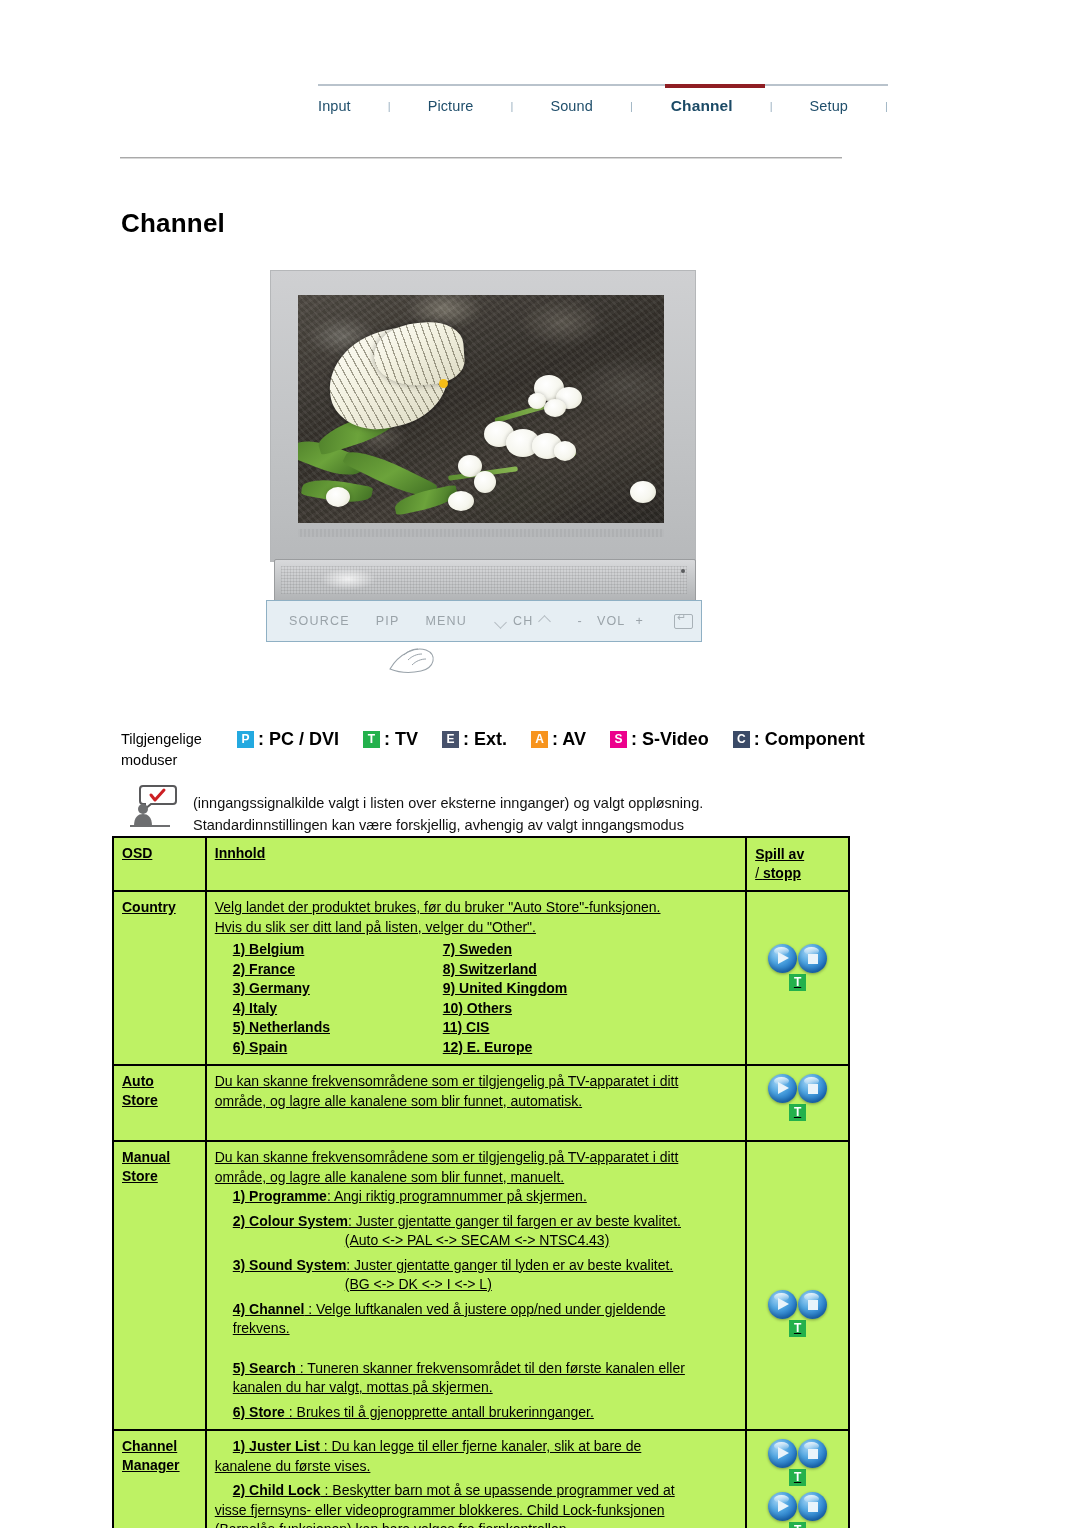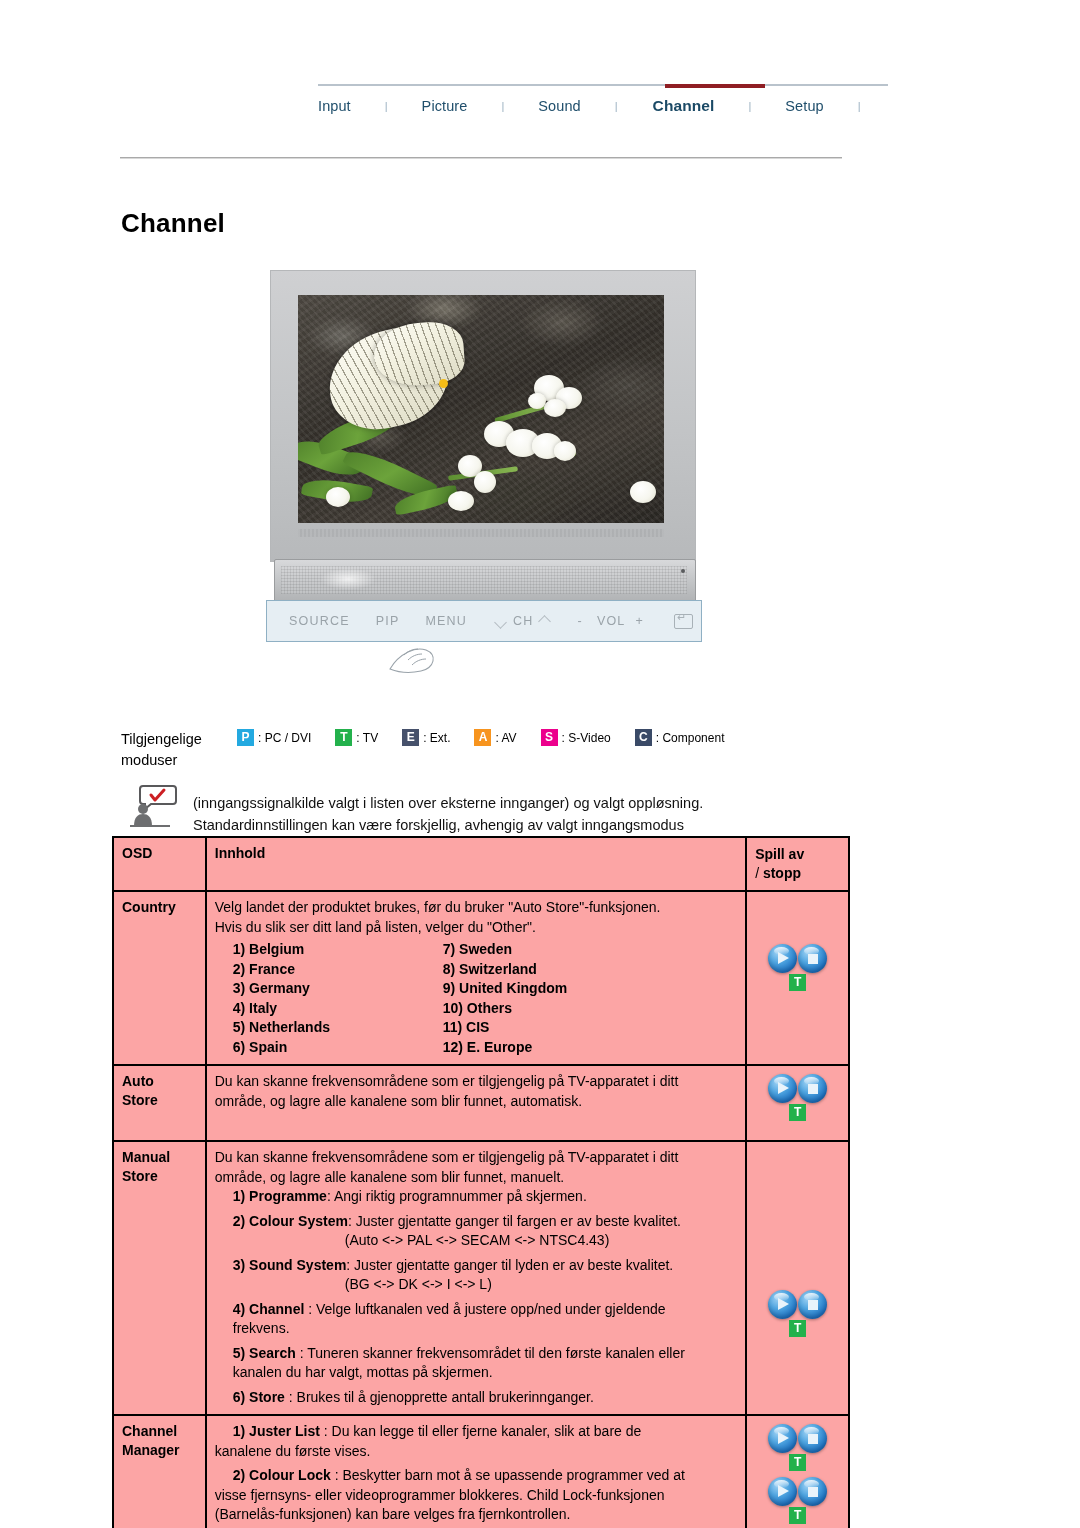--- a/index.html
+++ b/index.html
@@ -41,20 +41,21 @@
     background: #8f1d23;
   }
   .tabrow {
     position: absolute;
     left: 0;
     top: 8px;
     width: 570px;
     height: 28px;
     display: flex;
     align-items: center;
+    justify-content: space-between;
   }
   .tabitem {
     font-size: 14.5px;
     color: #1f4e6b;
     font-weight: normal;
     letter-spacing: .1px;
     white-space: nowrap;
   }
   .tabitem.active {
     font-weight: bold;
@@ -302,21 +303,21 @@
     width: 17px; height: 17px;
     line-height: 17px;
     text-align: center;
     color: #fff;
     font-weight: bold;
     font-size: 12px;
     vertical-align: middle;
     margin-right: 4px;
   }
   .modeitem { margin-right: 24px; display: inline-flex; align-items: center; }
-  .modeitem .txt { font-size: 12px; }
+  .modeitem .txt { font-size: 18px; font-weight: bold; }
 
   
   .notewrap {
     position: absolute;
     left: 121px;
     top: 782px;
     width: 760px;
   }
   .noteicon {
     position: absolute;
@@ -340,21 +341,22 @@
     top: 836px;
     width: 738px;
     border-collapse: collapse;
     table-layout: fixed;
     font-size: 14px;
   }
   .tbl td, .tbl th {
     border: 2px solid #000;
     vertical-align: top;
     padding: 6px 8px 7px 8px;
-    background: #fca5a5;
+    background: #bef264;
+    text-decoration: underline;
   }
   .col-osd { width: 92px; }
   .col-inn { width: 536px; }
   .col-spl { width: 102px; }
 
   .tbl th {
     font-weight: bold;
     font-size: 14px;
     text-align: left;
     padding-top: 7px;
@@ -675,21 +677,21 @@
         </p>
         <p class="body-p ctr-sub">(Auto &lt;-&gt; PAL &lt;-&gt; SECAM &lt;-&gt; NTSC4.43)</p>
         <p class="body-p indent" style="margin-top:5px">
           <b><span>3) </span><span>Sound System</span></b><span>: Juster gjentatte ganger til lyden er av beste kvalitet.</span>
         </p>
         <p class="body-p ctr-sub">(BG &lt;-&gt; DK &lt;-&gt; I &lt;-&gt; L)</p>
         <p class="body-p indent" style="margin-top:5px">
           <b><span>4) </span><span>Channel</span></b><span> : Velge luftkanalen ved å justere opp/ned under gjeldende</span>
         </p>
         <p class="body-p indent">frekvens.</p>
-        <p class="body-p indent" style="margin-top:5px">
+        <p class="body-p indent" style="margin-top:20px">
           <b><span>5) </span><span>Search</span></b><span> : Tuneren skanner frekvensområdet til den første kanalen eller</span>
         </p>
         <p class="body-p indent">kanalen du har valgt, mottas på skjermen.</p>
         <p class="body-p indent" style="margin-top:5px">
           <b><span>6) </span><span>Store</span></b><span> : Brukes til å gjenopprette antall brukerinnganger.</span>
         </p>
       </td>
       <td class="cell-center">
         <div style="height:140px"></div>
         <div class="iconpair">
@@ -703,21 +705,21 @@
       <td class="osdcell">
         <div>Channel</div>
         <div>Manager</div>
       </td>
       <td>
         <p class="body-p indent">
           <b><span>1) </span><span>Juster List</span></b><span> : Du kan legge til eller fjerne kanaler, slik at bare de</span>
         </p>
         <p class="body-p">kanalene du første vises.</p>
         <p class="body-p indent" style="margin-top:5px">
-          <b><span>2) </span><span>Colour Lock</span></b><span> : Beskytter barn mot å se upassende programmer ved at</span>
+          <b><span>2) </span><span>Child Lock</span></b><span> : Beskytter barn mot å se upassende programmer ved at</span>
         </p>
         <p class="body-p">visse fjernsyns- eller videoprogrammer blokkeres. Child Lock-funksjonen</p>
         <p class="body-p">(Barnelås-funksjonen) kan bare velges fra fjernkontrollen.</p>
       </td>
       <td class="cell-center">
         <div class="iconpair">
           <span class="orb"><span class="glint"></span><span class="play"></span></span><span class="orb"><span class="glint"></span><span class="stopsq"></span></span>
           <span class="tbadge">T</span>
         </div>
         <div class="iconpair" style="margin-top:6px">

